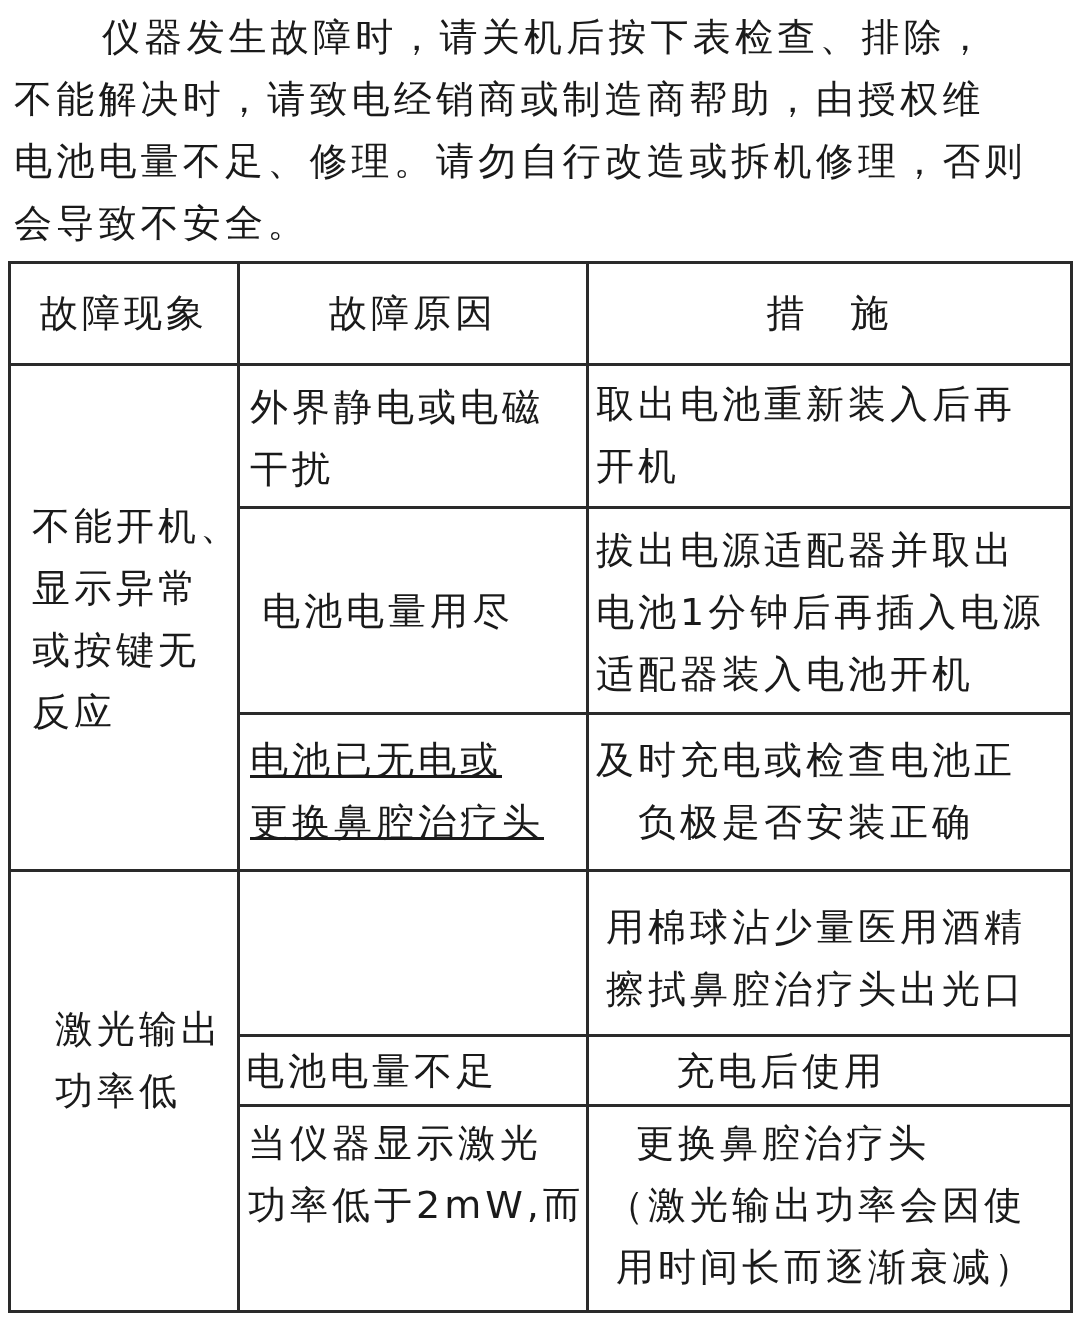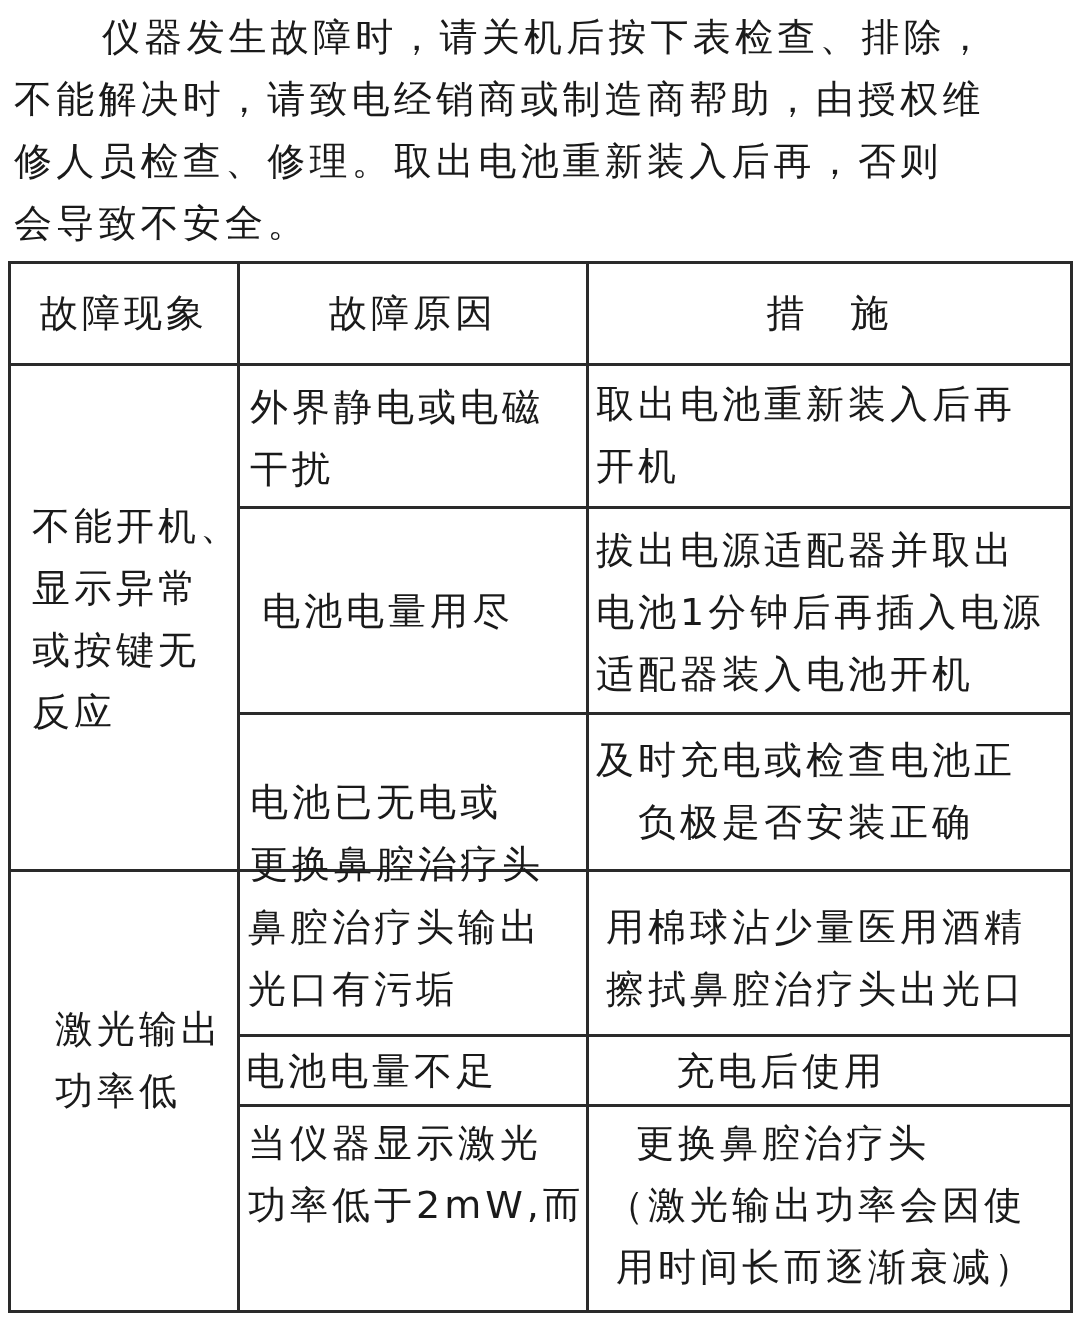--- a/index.html
+++ b/index.html
@@ -54,21 +54,21 @@
     }
     .cell .ln { display: block; }
     .center { text-align: center; }
   </style>
 </head>
 <body>
 
 <div class="intro">
   <span class="line first">仪器发生故障时，请关机后按下表检查、排除，</span>
   <span class="line">不能解决时，请致电经销商或制造商帮助，由授权维</span>
-  <span class="line">修人员检查、修理。取出电池重新装入后再，否则</span>
+  <span class="line">电池电量不足、修理。请勿自行改造或拆机修理，否则</span>
   <span class="line">会导致不安全。</span>
 </div>
 
 <div class="grid">
 
   <div class="hl" style="left:9px; top:261px; width:1064px;"></div>
   <div class="hl" style="left:9px; top:363px; width:1064px;"></div>
   <div class="hl" style="left:238px; top:506px; width:835px;"></div>
   <div class="hl" style="left:238px; top:712px; width:835px;"></div>
   <div class="hl" style="left:9px; top:869px; width:1064px;"></div>
@@ -109,38 +109,34 @@
 
   <div class="cell" style="left:262px; top:580px;">
     <span class="ln">电池电量用尽</span>
   </div>
   <div class="cell" style="left:596px; top:519px;">
     <span class="ln">拔出电源适配器并取出</span>
     <span class="ln">电池1分钟后再插入电源</span>
     <span class="ln">适配器装入电池开机</span>
   </div>
 
-  <div class="cell" style="left:250px; top:771px;">
+  <div class="cell" style="left:250px; top:729px;text-decoration:underline;">
     <span class="ln">电池已无电或</span>
     <span class="ln">更换鼻腔治疗头</span>
   </div>
   <div class="cell" style="left:596px; top:729px;text-align:center;">
     <span class="ln">及时充电或检查电池正</span>
     <span class="ln">负极是否安装正确</span>
   </div>
 
   <div class="cell" style="left:32px; top:998px;margin-left:23px;">
     <span class="ln">激光输出</span>
     <span class="ln">功率低</span>
   </div>
 
-  <div class="cell" style="left:248px; top:896px;">
-    <span class="ln">鼻腔治疗头输出</span>
-    <span class="ln">光口有污垢</span>
-  </div>
   <div class="cell" style="left:606px; top:896px;">
     <span class="ln">用棉球沾少量医用酒精</span>
     <span class="ln">擦拭鼻腔治疗头出光口</span>
   </div>
 
   <div class="cell" style="left:246px; top:1040px;">
     <span class="ln">电池电量不足</span>
   </div>
   <div class="cell" style="left:676px; top:1040px;">
     <span class="ln">充电后使用</span>

